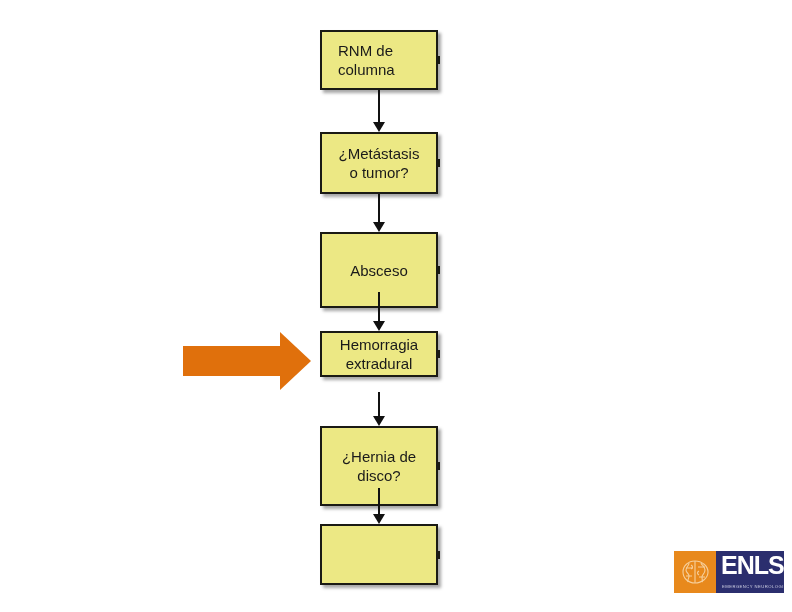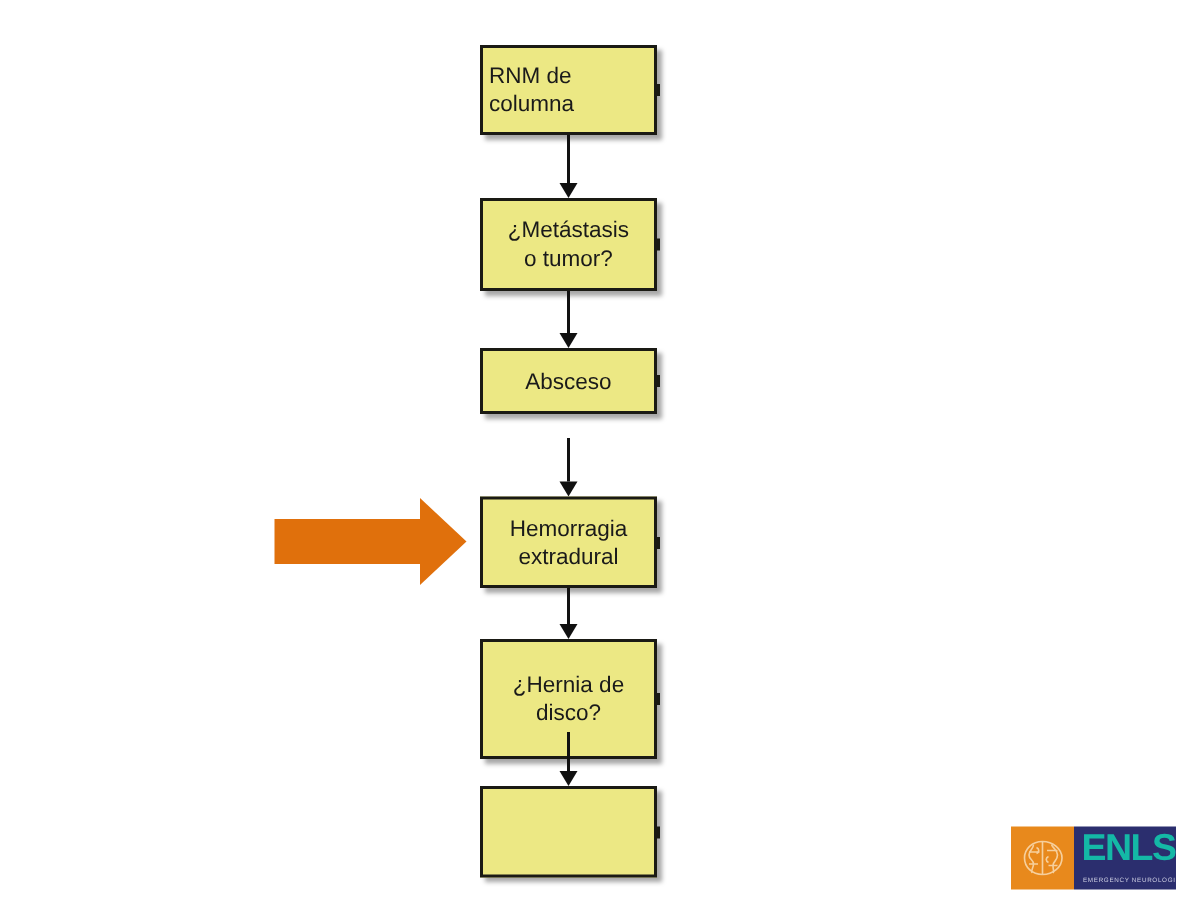--- a/index.html
+++ b/index.html
@@ -47,21 +47,21 @@
   
   .node.overflow {
     overflow: visible;
   }
   .node.overflow .label {
     position: relative;
     width: 135px;
     overflow: hidden;
     text-overflow: clip;
     text-align: left;
-    padding-left: 4px;
+    padding-left: 16px;
   }
 
   
   .nub {
     position: absolute;
     right: -4px;
     top: 50%;
     margin-top: -4px;
     width: 4px;
     height: 8px;
@@ -134,21 +134,21 @@
   #enls-logo .word-tile {
     flex: 1 1 auto;
     background: #2b2e6e;
     position: relative;
     overflow: hidden;
   }
   #enls-logo .enls-word {
     position: absolute;
     left: 5px;
     top: 1px;
-    color: #14b8a6;
+    color: #ffffff;
     font-family: "Liberation Sans", sans-serif;
     font-weight: bold;
     font-size: 25px;
     letter-spacing: -1px;
     line-height: 27px;
   }
   #enls-logo .enls-sub {
     position: absolute;
     left: 6px;
     bottom: 4px;
@@ -180,31 +180,31 @@
       <span class="label">¿Metástasis
 o tumor?</span>
       <span class="nub"></span>
     </div>
 
     <div class="conn" style="left:379px; top:194px; height:38px;">
       <span class="stem" style="height:28px;"></span>
       <span class="head"></span>
     </div>
 
-    <div class="node" style="left:320px; top:232px; width:118px; height:44px;">
+    <div class="node" style="left:320px; top:232px; width:118px; height:76px;">
       <span class="label">Absceso</span>
       <span class="nub"></span>
     </div>
 
     <div class="conn" style="left:379px; top:292px; height:39px;">
       <span class="stem" style="height:29px;"></span>
       <span class="head"></span>
     </div>
 
-    <div class="node" style="left:320px; top:331px; width:118px; height:61px;">
+    <div class="node" style="left:320px; top:331px; width:118px; height:46px;">
       <span class="label">Hemorragia
 extradural</span>
       <span class="nub"></span>
     </div>
 
     <div class="conn" style="left:379px; top:392px; height:34px;">
       <span class="stem" style="height:24px;"></span>
       <span class="head"></span>
     </div>
 

